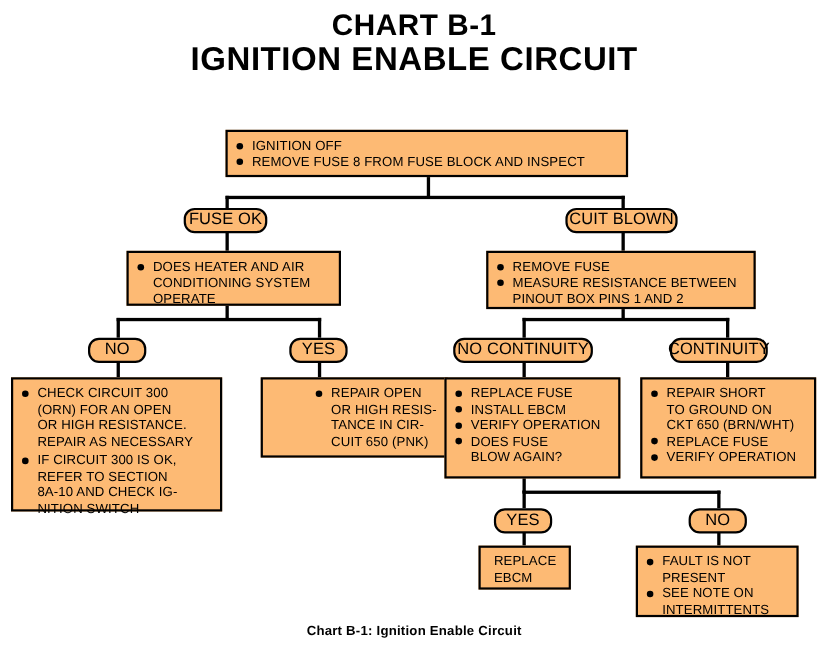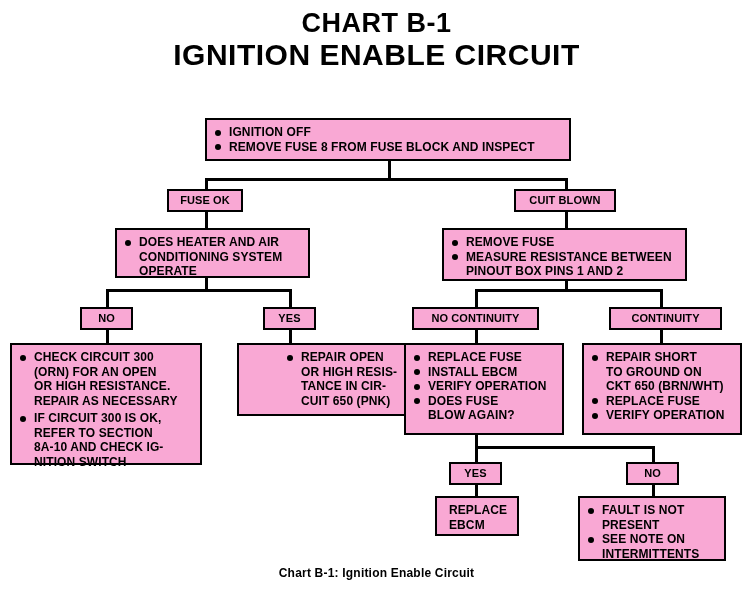--- a/index.html
+++ b/index.html
@@ -21,30 +21,31 @@
 
   #caption{
     position:absolute;left:0;right:0;top:566px;text-align:center;
     font-size:12px;font-weight:bold;letter-spacing:0.2px;
   }
 
   
   .box{
     position:absolute;
     border:2px solid #000;
-    background:#f9a8d4;
+    background:#fdba74;
     box-sizing:border-box;
     font-size:12px;
-    font-weight:bold;
+    font-weight:normal;
     line-height:14.5px;
     letter-spacing:0.1px;
   }
   .box.label{
     display:flex;align-items:center;justify-content:center;
-    font-size:11px;
+    font-size:15px;
+    border-radius:10px;
   }
   .box .items{
     display:block;
     padding:5px 6px 4px 6px;
   }
   .item{
     position:relative;
     padding-left:16px;
     margin-bottom:0px;
     white-space:pre-line;
@@ -145,21 +146,21 @@
   </div>
 
   <div class="box label" style="left:263px;top:307px;width:53px;height:23px;">
     <span>YES</span>
   </div>
 
   <div class="box label" style="left:412px;top:307px;width:127px;height:23px;">
     <span>NO CONTINUITY</span>
   </div>
 
-  <div class="box label" style="left:609px;top:307px;width:113px;height:23px;">
+  <div class="box label" style="left:609px;top:307px;width:89px;height:23px;">
     <span>CONTINUITY</span>
   </div>
 
   <div class="box" style="left:10px;top:343px;width:192px;height:122px;">
     <div class="items">
       <div class="item bulleted">CHECK CIRCUIT 300
 (ORN) FOR AN OPEN
 OR HIGH RESISTANCE.
 REPAIR AS NECESSARY</div>
       <div class="item bulleted" style="margin-top:3px;">IF CIRCUIT 300 IS OK,

